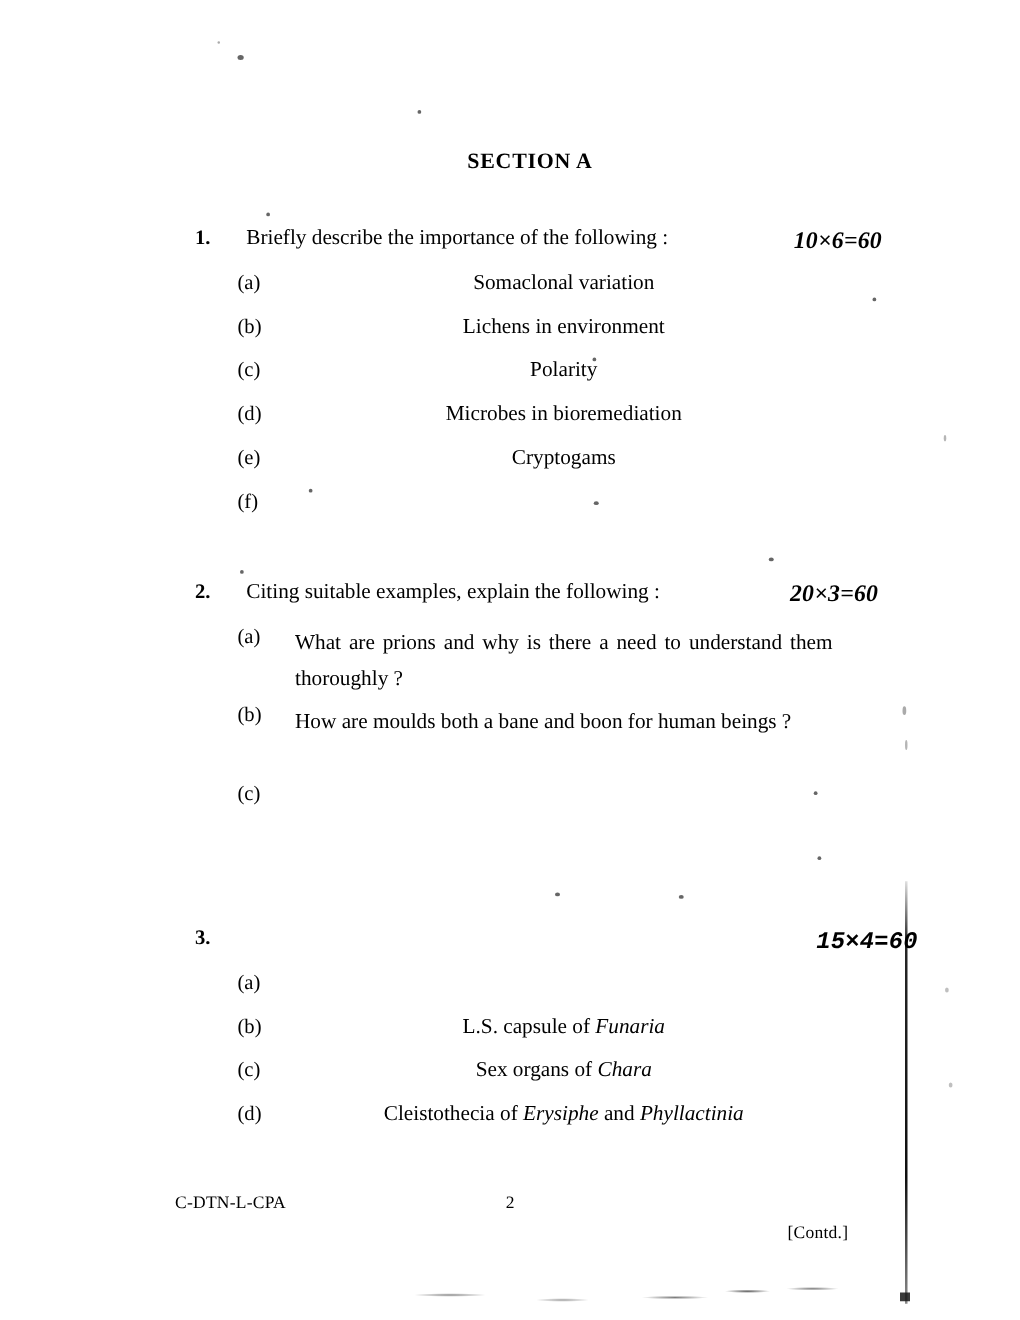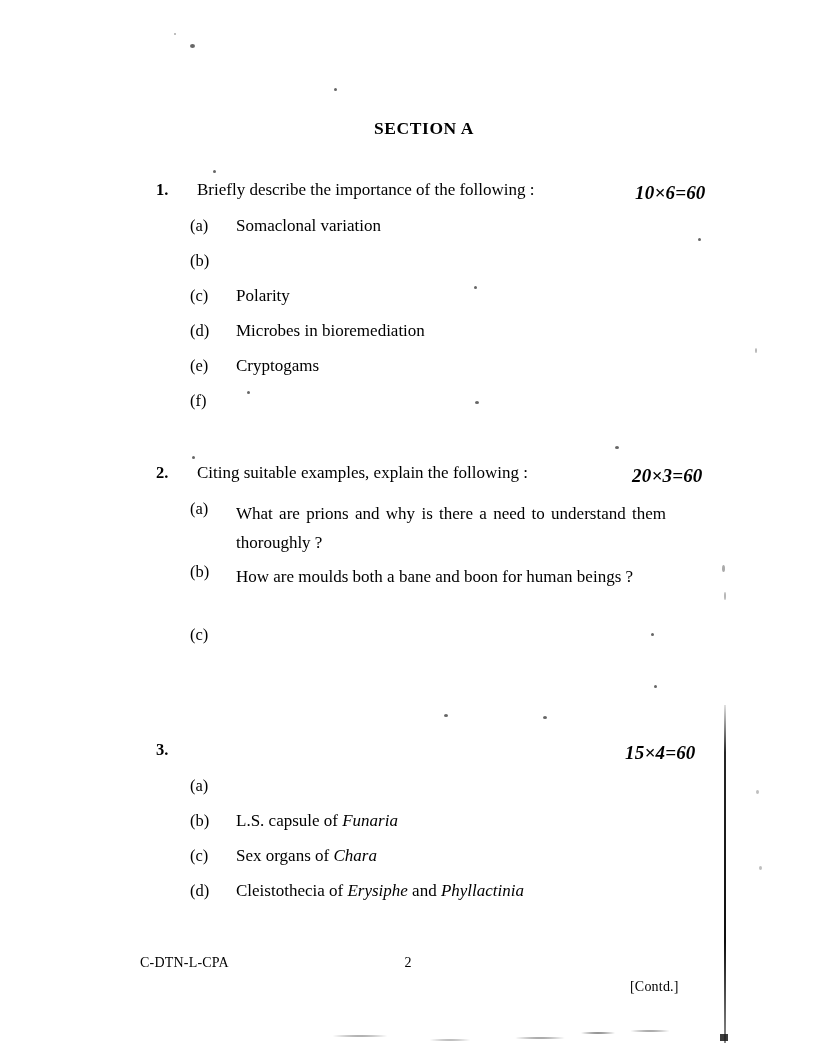--- a/index.html
+++ b/index.html
@@ -133,20 +133,21 @@
     top: 0;
     font-size: 17px;
   }
   .item-text.wrap {
     text-align: justify;
     text-align-last: left;
     line-height: 29px;
   }
   .item-text.nowrap {
     white-space: nowrap;
+    text-align: center;
   }
   .item.two-line {
     min-height: 53px;
     margin-bottom: 10px;
   }
   i.genus { font-style: italic; }
 
   
   .footer {
     position: absolute;
@@ -214,20 +215,21 @@
       <span class="q-title">Briefly describe the importance of the following :</span>
       <span class="q-marks" style="left:495px;">10×6=60</span>
     </div>
     <div class="items">
       <div class="item">
         <span class="item-label">(a)</span>
         <span class="item-text nowrap">Somaclonal variation</span>
       </div>
       <div class="item">
         <span class="item-label">(b)</span>
+        <span class="item-text nowrap">Lichens in environment</span>
       </div>
       <div class="item">
         <span class="item-label">(c)</span>
         <span class="item-text nowrap">Polarity</span>
       </div>
       <div class="item">
         <span class="item-label">(d)</span>
         <span class="item-text nowrap">Microbes in bioremediation</span>
       </div>
       <div class="item">
@@ -257,21 +259,21 @@
       </div>
       <div class="item two-line">
         <span class="item-label">(c)</span>
       </div>
     </div>
   </div>
 
   <div class="question" style="top:740px;">
     <div class="q-head">
       <span class="q-num">3.</span>
-      <span class="q-marks" style="left:485px;">15×4=60</span>
+      <span class="q-marks" style="left:513px;font-family:Liberation Mono, monospace;">15×4=60</span>
     </div>
     <div class="items">
       <div class="item">
         <span class="item-label">(a)</span>
       </div>
       <div class="item">
         <span class="item-label">(b)</span>
         <span class="item-text nowrap"><span>L.S. capsule of </span><i class="genus">Funaria</i></span>
       </div>
       <div class="item">

